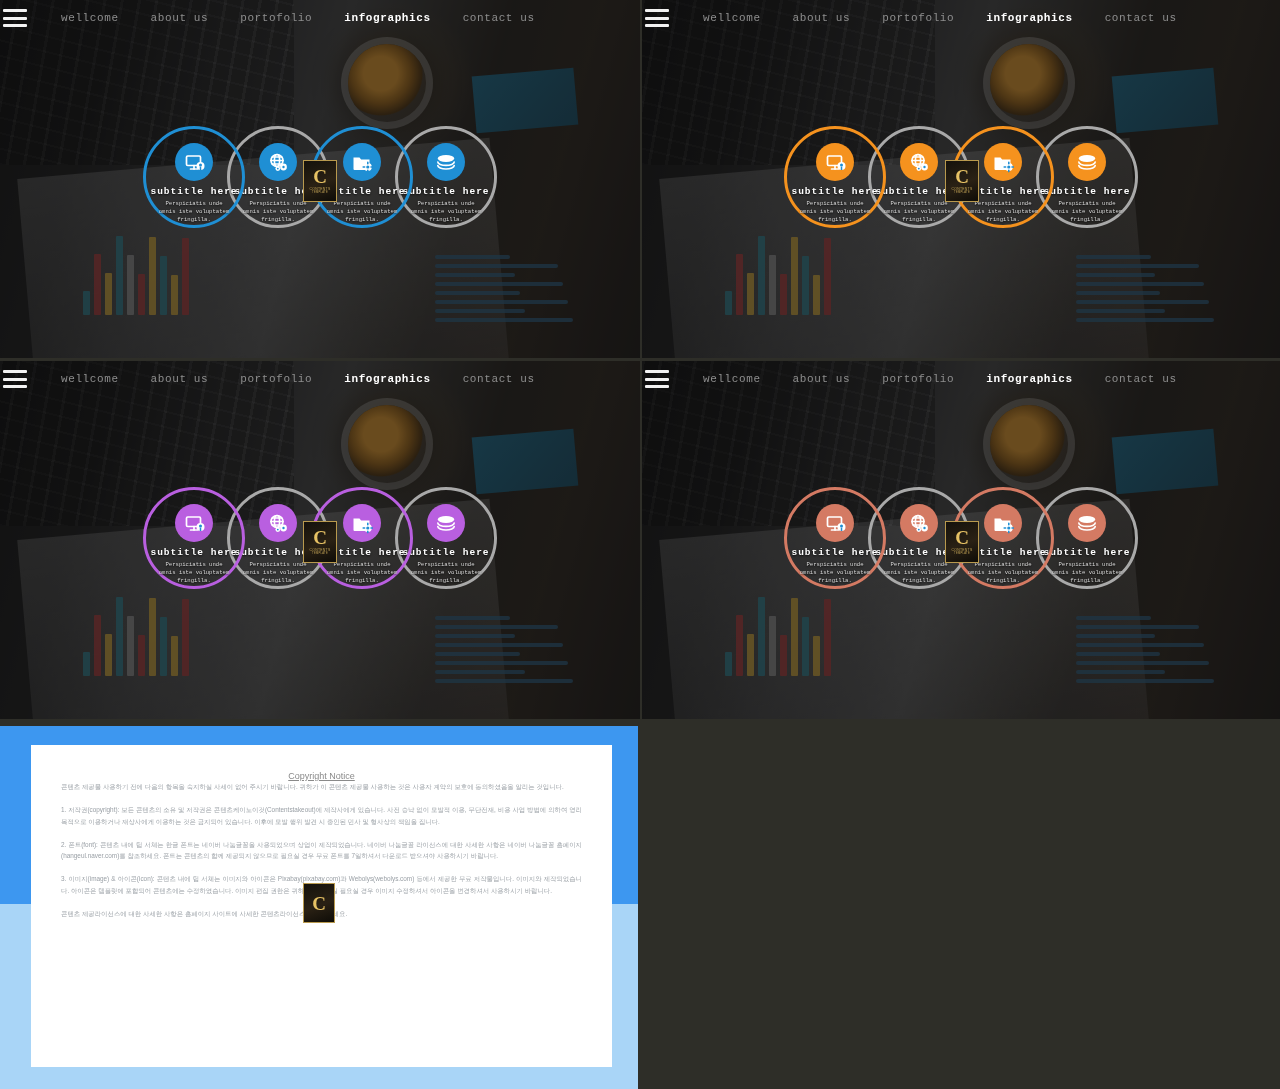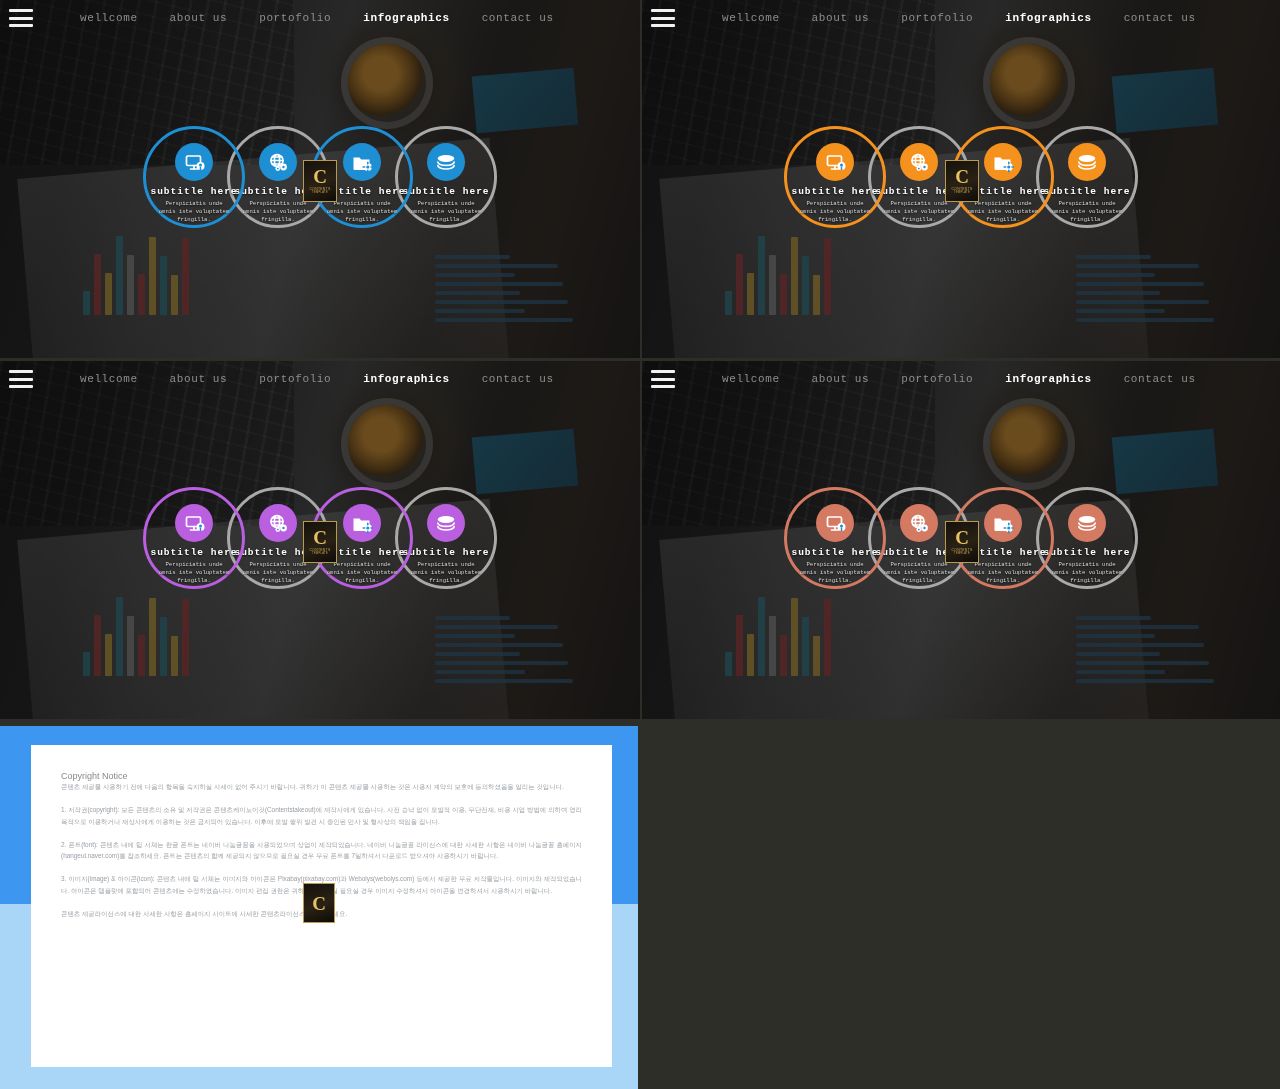--- a/index.html
+++ b/index.html
@@ -55,22 +55,22 @@
   .panel .lines i { display:block; height:4px; background:#2c5e80; border-radius:2px; }
   .panel .tag {
     position:absolute; right:10%; top:20%; width:16%; height:16%;
     background:linear-gradient(135deg,#1d6d8f,#14506b); transform:rotate(-5deg); opacity:.85;
   }
   .panel .shade { position:absolute; inset:0; background:rgba(18,18,18,.52); }
 
   
   .nav {
     position:absolute; left:0; top:0; right:0; height:36px;
-    display:flex; align-items:center; gap:13px; z-index:6;
-    padding-left:9px;
+    display:flex; align-items:center; gap:0; z-index:6;
+    padding-left:3px;
   }
   .burger { width:24px; height:18px; display:flex; flex-direction:column;
             justify-content:space-between; cursor:pointer; flex:0 0 auto; }
   .burger span { display:block; height:3px; background:#f2f2f2; border-radius:1px; }
   .nav ul { list-style:none; display:flex; align-items:center; margin-left:18px; }
   .nav li {
     color:#8e8e8e; font-size:11px; letter-spacing:.6px;
     padding:0 16px; white-space:nowrap; cursor:pointer;
     font-family:"Liberation Mono", monospace;
   }
@@ -128,22 +128,22 @@
   .frameBot { position:absolute; left:0; right:0; bottom:0; background:#a9d5f7; }
   .paper {
     position:absolute; background:#fff;
     padding:26px 30px 18px 30px; overflow:hidden;
   }
   .doc-title {
     text-align:center; font-family:"Liberation Sans", sans-serif;
     font-weight:bold; color:#333; font-size:14px; margin-bottom:3px;
   }
   .doc-sub {
-    text-align:left; font-family:"Liberation Sans", sans-serif;
-    color:#8a8a8a; font-size:9px; 
+    text-align:center; font-family:"Liberation Sans", sans-serif;
+    color:#8a8a8a; font-size:9px; text-decoration:underline;
   }
   .doc-p {
     font-family:"Liberation Sans", sans-serif;
     font-size:6.4px; line-height:1.85; color:#9aa0a6;
     margin-bottom:11px; text-align:justify;
   }
   .doc-wm {
     position:absolute; z-index:9;
     background:linear-gradient(160deg,#15120c,#2a2114 55%,#0e0c07);
     border:1px solid #b99a4e;

